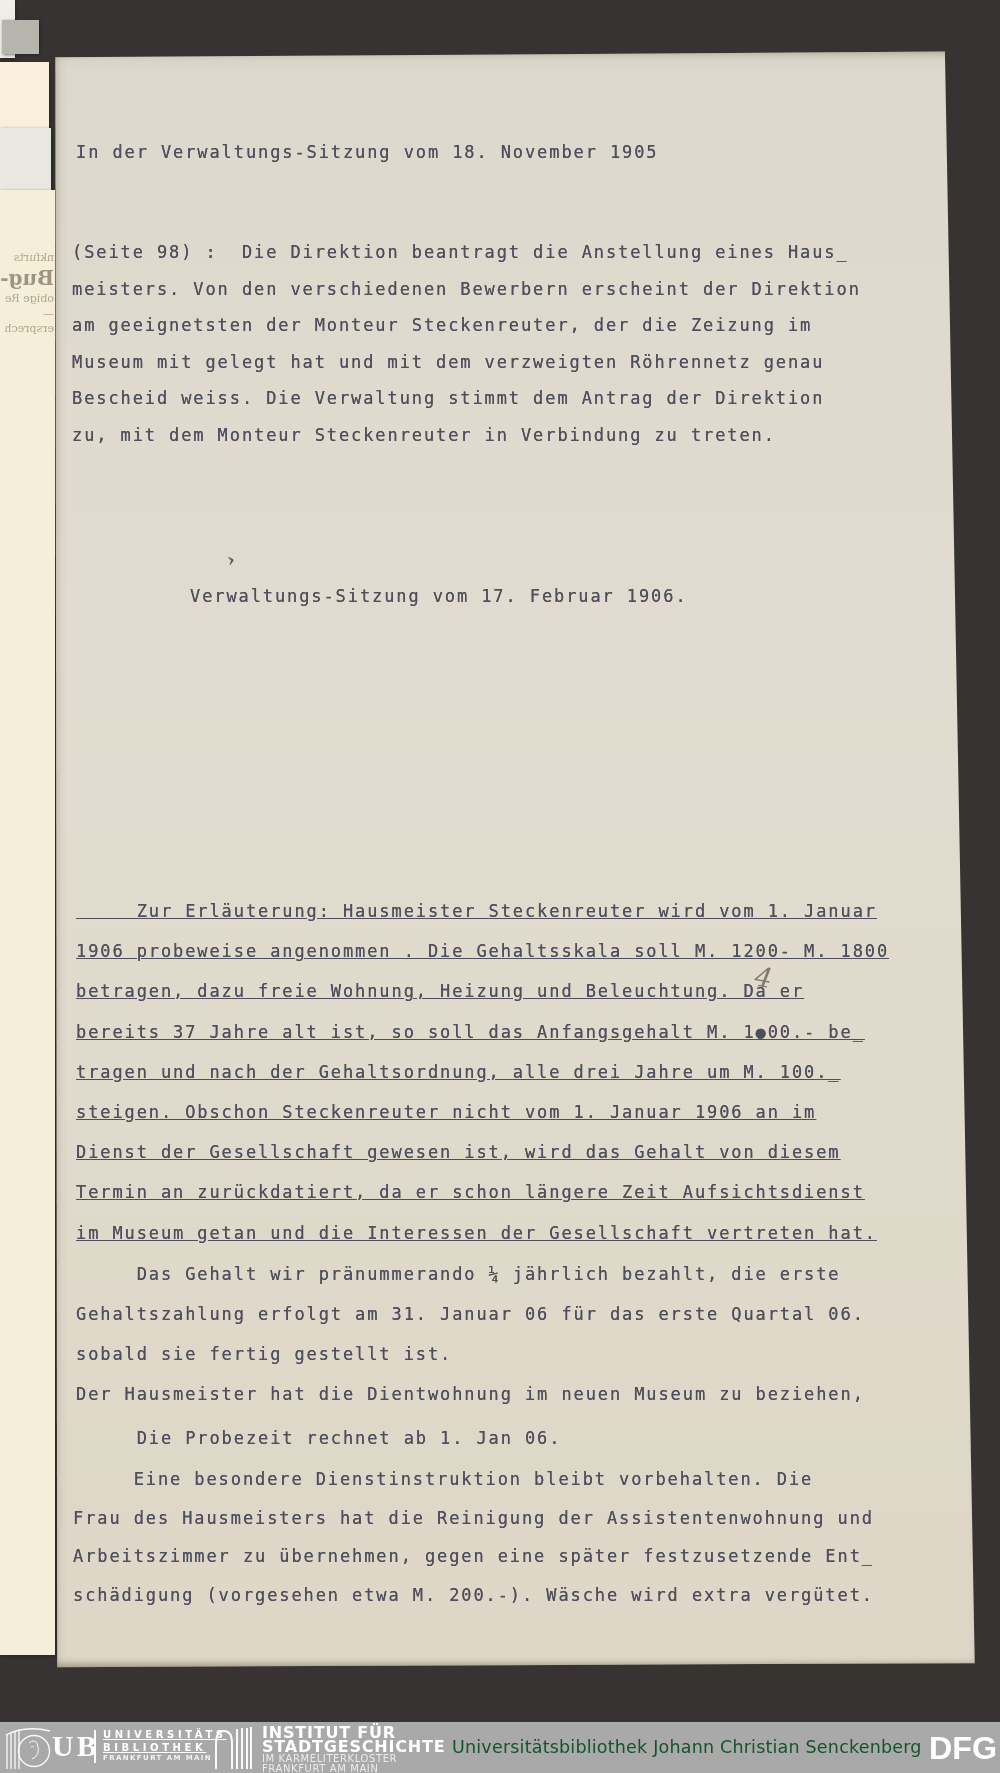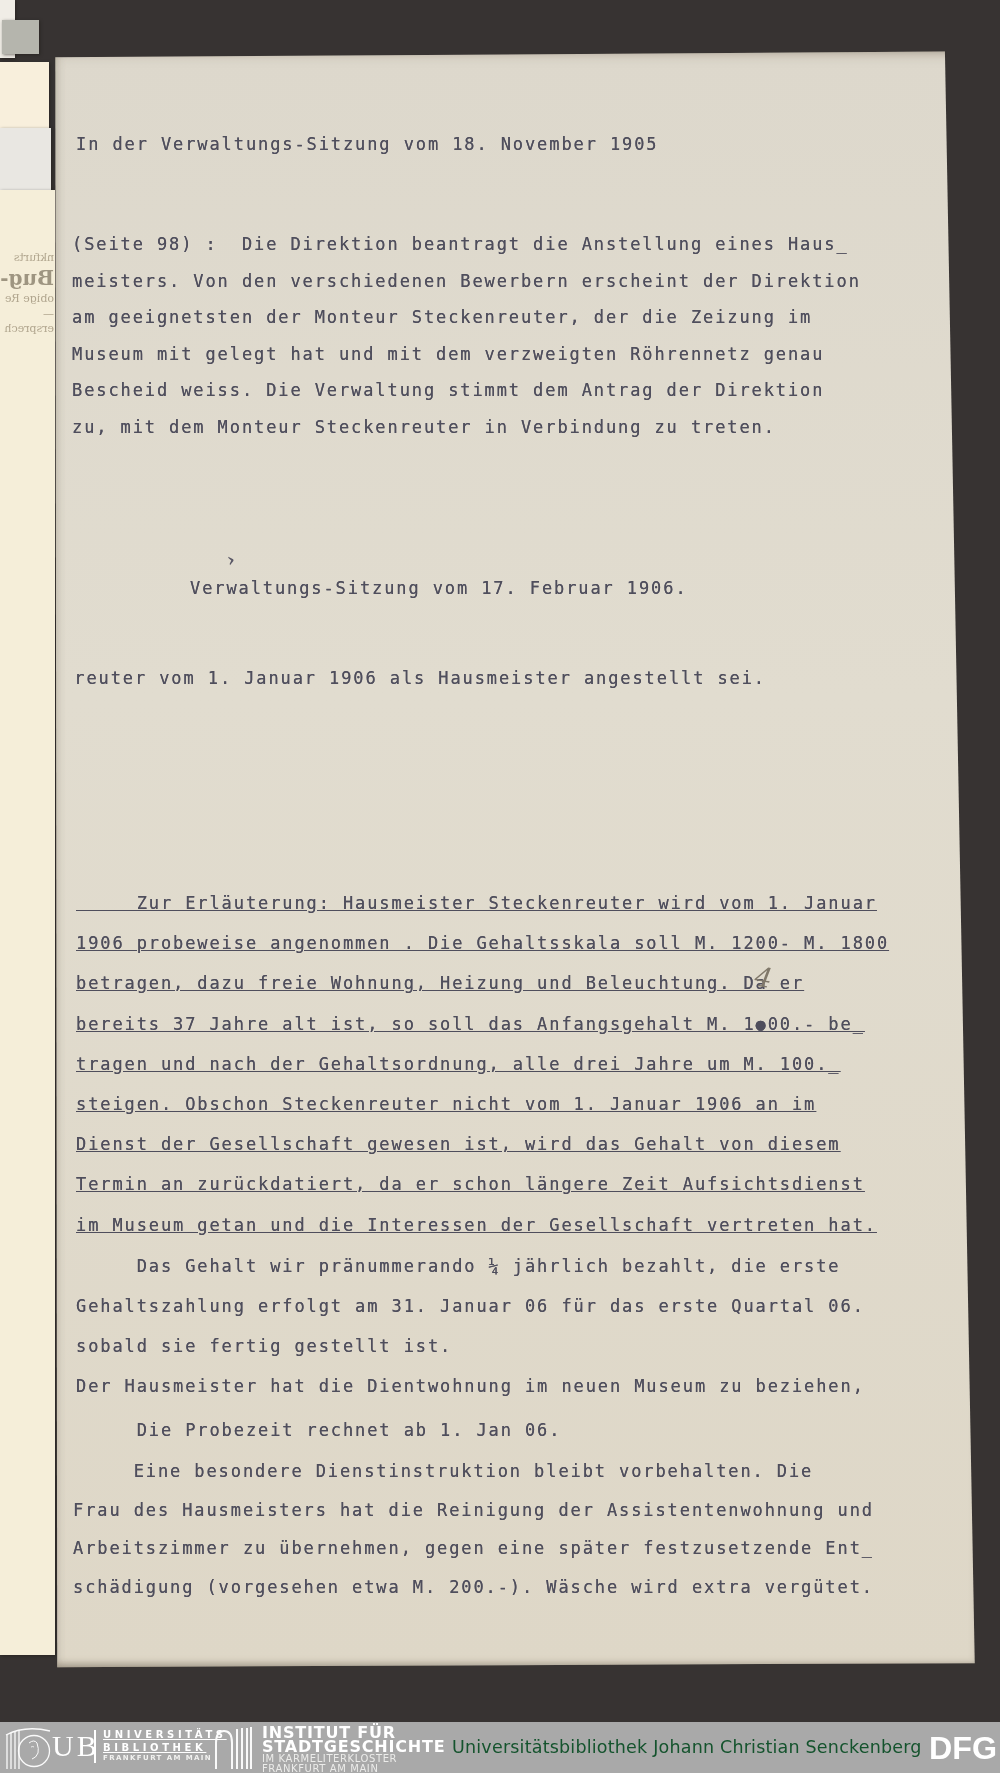--- a/index.html
+++ b/index.html
@@ -21,41 +21,41 @@
   .bleed .tline:nth-child(4){letter-spacing:2px;}
   
   .page{position:absolute;left:53px;top:50px;width:932px;height:1618px;
         background:linear-gradient(180deg,#ddd8cc 0%,#e1dccf 40%,#ded7c7 100%);
         clip-path:polygon(0.25% 0.45%, 95.7% 0.1%, 98.9% 99.7%, 0.45% 99.95%);}
   .page::after{content:"";position:absolute;inset:0;pointer-events:none;
         box-shadow:inset -7px 0 9px rgba(110,100,85,.45), inset 0 -5px 7px rgba(110,100,85,.3),
                    inset 0 6px 12px rgba(130,120,100,.22), inset 5px 0 8px rgba(130,120,100,.2);}
   .tw{position:absolute;font-family:"DejaVu Sans Mono","Liberation Mono",monospace;
       font-size:17px;letter-spacing:1.9px;color:var(--ink,#4f4e5c);white-space:pre;
-      text-shadow:0 0 .6px rgba(70,70,90,.85);}
+      text-shadow:0 0 .6px rgba(70,70,90,.85);margin-top:8px;}
   .tw .tline{white-space:pre;}
   #title-line{left:23px;top:84px;}
   #para1{left:19px;top:176px;line-height:36.6px;}
   #hand-mark{position:absolute;left:174px;top:498px;font-size:19px;font-weight:bold;
              color:#5a5866;transform:rotate(-12deg);font-family:"DejaVu Serif",serif;}
   #heading2{left:137px;top:528px;}
   #para2{left:-3px;top:609px;line-height:39px;}
   #para3{left:23px;top:833px;line-height:40.2px;text-decoration:underline;}
   #para4{left:23px;top:1196px;line-height:40px;}
   #para5{left:23px;top:1360px;line-height:40px;}
   #para6{left:20px;top:1402px;line-height:38.6px;}
   #hand-4{position:absolute;left:702px;top:912px;font:italic 27px "DejaVu Serif","Liberation Serif",serif;
           color:var(--handwriting,#80786a);transform:rotate(10deg);}
   
   .footer-bar{position:absolute;left:0;top:1722px;width:1000px;height:51px;
               background:var(--footer_bar,#a9a9a9);color:var(--footer_text,#fff);}
   .footer-bar svg{position:absolute;}
   #ub-icon{left:5px;top:3px;}
   .ub-abbr{position:absolute;left:52px;top:6px;font-family:"Liberation Serif","DejaVu Serif",serif;
-           font-weight:normal;font-size:30px;letter-spacing:3px;line-height:36px;}
+           font-weight:bold;font-size:30px;letter-spacing:3px;line-height:36px;}
   .ub-divider{position:absolute;left:94px;top:8px;width:2px;height:33px;background:#fff;}
   .ub-text{position:absolute;left:103px;top:7px;}
   .ub-text .l1,.ub-text .l2{font-size:10px;letter-spacing:3.6px;line-height:12.5px;font-weight:bold;text-decoration:underline;}
   .ub-text .l3{font-size:7px;letter-spacing:1.4px;line-height:9px;font-weight:bold;color:#f2f2f0;}
   #isg-icon{left:212px;top:4px;}
   .isg-text{position:absolute;left:262px;top:4px;}
   .isg-text .l1,.isg-text .l2{font-size:16px;font-weight:bold;letter-spacing:.8px;line-height:14px;}
   .isg-text .l3,.isg-text .l4{font-size:10px;letter-spacing:.6px;line-height:10px;color:#ececea;}
   .library-name{position:absolute;left:452px;top:15px;font-size:17.5px;color:#14532d;letter-spacing:.2px;}
   .dfg{position:absolute;left:929px;top:9px;font-size:31px;font-weight:900;letter-spacing:0;
@@ -77,21 +77,21 @@
       <div class="tline">obige Re</div>
       <div class="tline">—</div>
       <div class="tline">ersprech</div>
     </div>
 
   <div class="page">
     <div class="tw" id="title-line">In der Verwaltungs-Sitzung vom 18. November 1905</div>
     <div class="tw" id="para1"><div class="tline">(Seite 98) :  Die Direktion beantragt die Anstellung eines Haus_</div><div class="tline">meisters. Von den verschiedenen Bewerbern erscheint der Direktion</div><div class="tline">am geeignetsten der Monteur Steckenreuter, der die Zeizung im</div><div class="tline">Museum mit gelegt hat und mit dem verzweigten Röhrennetz genau</div><div class="tline">Bescheid weiss. Die Verwaltung stimmt dem Antrag der Direktion</div><div class="tline">zu, mit dem Monteur Steckenreuter in Verbindung zu treten.</div></div>
     <div id="hand-mark">›</div>
     <div class="tw" id="heading2">Verwaltungs-Sitzung vom 17. Februar 1906.</div>
-    <div class="tw" id="para2"><div class="tline">&nbsp;&nbsp;reuter vom 1. Januar 1906 als Hausmeister angestellt sei.</div></div>
+    <div class="tw" id="para2"></div>
     <div class="tw" id="para3"><div class="tline">&nbsp;&nbsp;&nbsp;&nbsp;&nbsp;Zur Erläuterung: Hausmeister Steckenreuter wird vom 1. Januar</div><div class="tline">1906 probeweise angenommen . Die Gehaltsskala soll M. 1200- M. 1800</div><div class="tline">betragen, dazu freie Wohnung, Heizung und Beleuchtung. Da er</div><div class="tline">bereits 37 Jahre alt ist, so soll das Anfangsgehalt M. 1●00.- be_</div><div class="tline">tragen und nach der Gehaltsordnung, alle drei Jahre um M. 100._</div><div class="tline">steigen. Obschon Steckenreuter nicht vom 1. Januar 1906 an im</div><div class="tline">Dienst der Gesellschaft gewesen ist, wird das Gehalt von diesem</div><div class="tline">Termin an zurückdatiert, da er schon längere Zeit Aufsichtsdienst</div><div class="tline">im Museum getan und die Interessen der Gesellschaft vertreten hat.</div></div>
     <div id="hand-4">4</div>
     <div class="tw" id="para4"><div class="tline">&nbsp;&nbsp;&nbsp;&nbsp;&nbsp;Das Gehalt wir pränummerando ¼ jährlich bezahlt, die erste</div><div class="tline">Gehaltszahlung erfolgt am 31. Januar 06 für das erste Quartal 06.</div><div class="tline">sobald sie fertig gestellt ist.</div><div class="tline">Der Hausmeister hat die Dientwohnung im neuen Museum zu beziehen,</div></div>
     <div class="tw" id="para5"><div class="tline">&nbsp;&nbsp;&nbsp;&nbsp;&nbsp;Die Probezeit rechnet ab 1. Jan 06.</div></div>
     <div class="tw" id="para6"><div class="tline">&nbsp;&nbsp;&nbsp;&nbsp;&nbsp;Eine besondere Dienstinstruktion bleibt vorbehalten. Die</div><div class="tline">Frau des Hausmeisters hat die Reinigung der Assistentenwohnung und</div><div class="tline">Arbeitszimmer zu übernehmen, gegen eine später festzusetzende Ent_</div><div class="tline">schädigung (vorgesehen etwa M. 200.-). Wäsche wird extra vergütet.</div></div>
   </div>
 
   <div class="footer-bar">
 
     <div>

